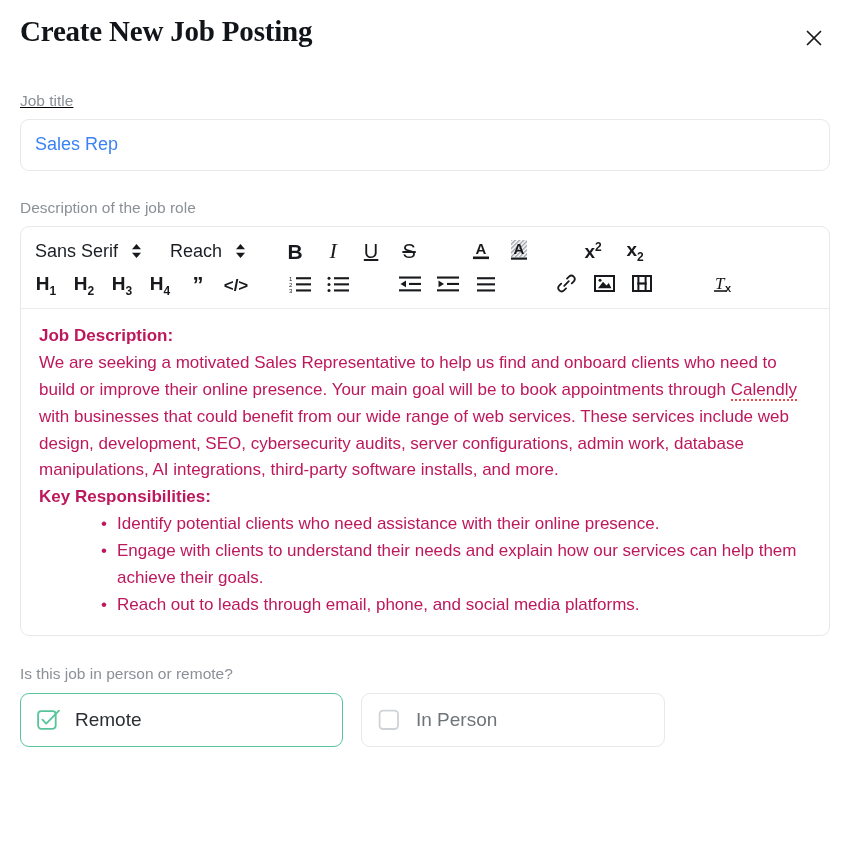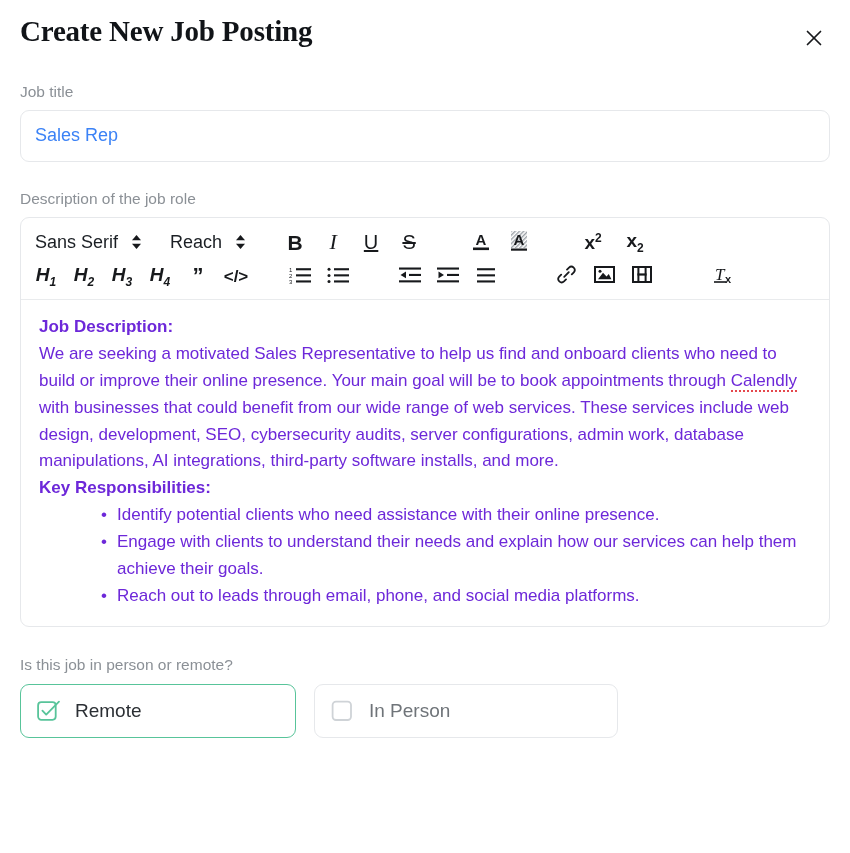--- a/index.html
+++ b/index.html
@@ -26,21 +26,21 @@
     width: 32px; height: 32px;
     display: flex; align-items: center; justify-content: center;
     background: none; border: none; cursor: pointer; padding: 0;
   }
   .close-btn svg { display: block; }
 
   
   .field-label {
     font-size: 15.5px; color: #8b9096; margin: 0 0 8px 0; line-height: 1.3;
   }
-  .fieldset-title { margin-top: 33px; }
+  .fieldset-title { margin-top: 42px; text-decoration: underline; }
   .fieldset-desc { margin-top: 27px; }
 
   .text-input {
     width: 100%; height: 52px;
     border: 1px solid #e6e8eb; border-radius: 9px;
     background: #fff; padding: 0 14px;
     font-family: "Liberation Sans", sans-serif;
     font-size: 18px; color: #3b82f6; outline: none;
   }
 
@@ -74,32 +74,32 @@
     display: flex; align-items: center; justify-content: center;
     color: #1b1f24; padding: 0;
     font-family: "Liberation Sans", sans-serif;
   }
   .tb-btn.wide { width: 42px; }
   .glyph { font-size: 20px; line-height: 1; color: #17191c; }
   .glyph.b { font-weight: bold; font-size: 21px; }
   .glyph.i { font-style: italic; font-family: "Liberation Serif", serif; font-size: 22px; }
   .glyph.u { text-decoration: underline; font-size: 20px; }
   .glyph.s { text-decoration: line-through; font-size: 20px; }
-  .glyph.hx { font-size: 19px; font-weight: bold; font-style: italic; }
+  .glyph.hx { font-size: 19px; font-weight: bold; }
   .glyph.hx sub { font-size: 12px; font-weight: bold; }
   .glyph.sup { font-weight: bold; font-size: 19px; }
   .glyph.sup sup { font-size: 12px; }
   .glyph.sub { font-weight: bold; font-size: 19px; }
   .glyph.sub sub { font-size: 12px; }
   .glyph.quote { font-weight: bold; font-size: 22px; line-height: 0.9; }
   .glyph.code { font-weight: bold; font-size: 17px; }
 
   .editor-body {
     padding: 14px 18px 16px 18px;
-    font-size: 17px; line-height: 1.58; color: #6d28d9;
+    font-size: 17px; line-height: 1.58; color: #be185d;
   }
   .editor-body p { margin: 0; }
   .editor-body .bold { font-weight: bold; }
   .spell { border-bottom: 2px dotted #e5484d; }
   .bullets { margin: 0; padding: 0; list-style: none; }
   .bullets li {
     position: relative; padding-left: 78px; margin: 0;
   }
   .bullets li::before {
     content: "•"; position: absolute; left: 62px; top: 0;
@@ -108,21 +108,21 @@
   
   .choice-label { margin-top: 28px; }
   .choices { display: flex; gap: 18px; margin-top: 9px; }
   .choice {
     display: flex; align-items: center;
     height: 54px; border-radius: 9px;
     background: #fff; cursor: pointer;
     padding: 0 16px; border: 1px solid #e6e8eb;
     font-family: "Liberation Sans", sans-serif;
   }
-  .choice.w1 { width: 276px; }
+  .choice.w1 { width: 323px; }
   .choice.w2 { width: 304px; }
   .choice.selected { border-color: #58c49a; }
   .choice .cb { width: 24px; height: 24px; flex: 0 0 24px; margin-right: 14px; }
   .choice .txt { font-size: 19px; color: #6f7479; }
   .choice.selected .txt { color: #2b2f34; }
 </style>
 </head>
 <body>
 
 <div class="page">

